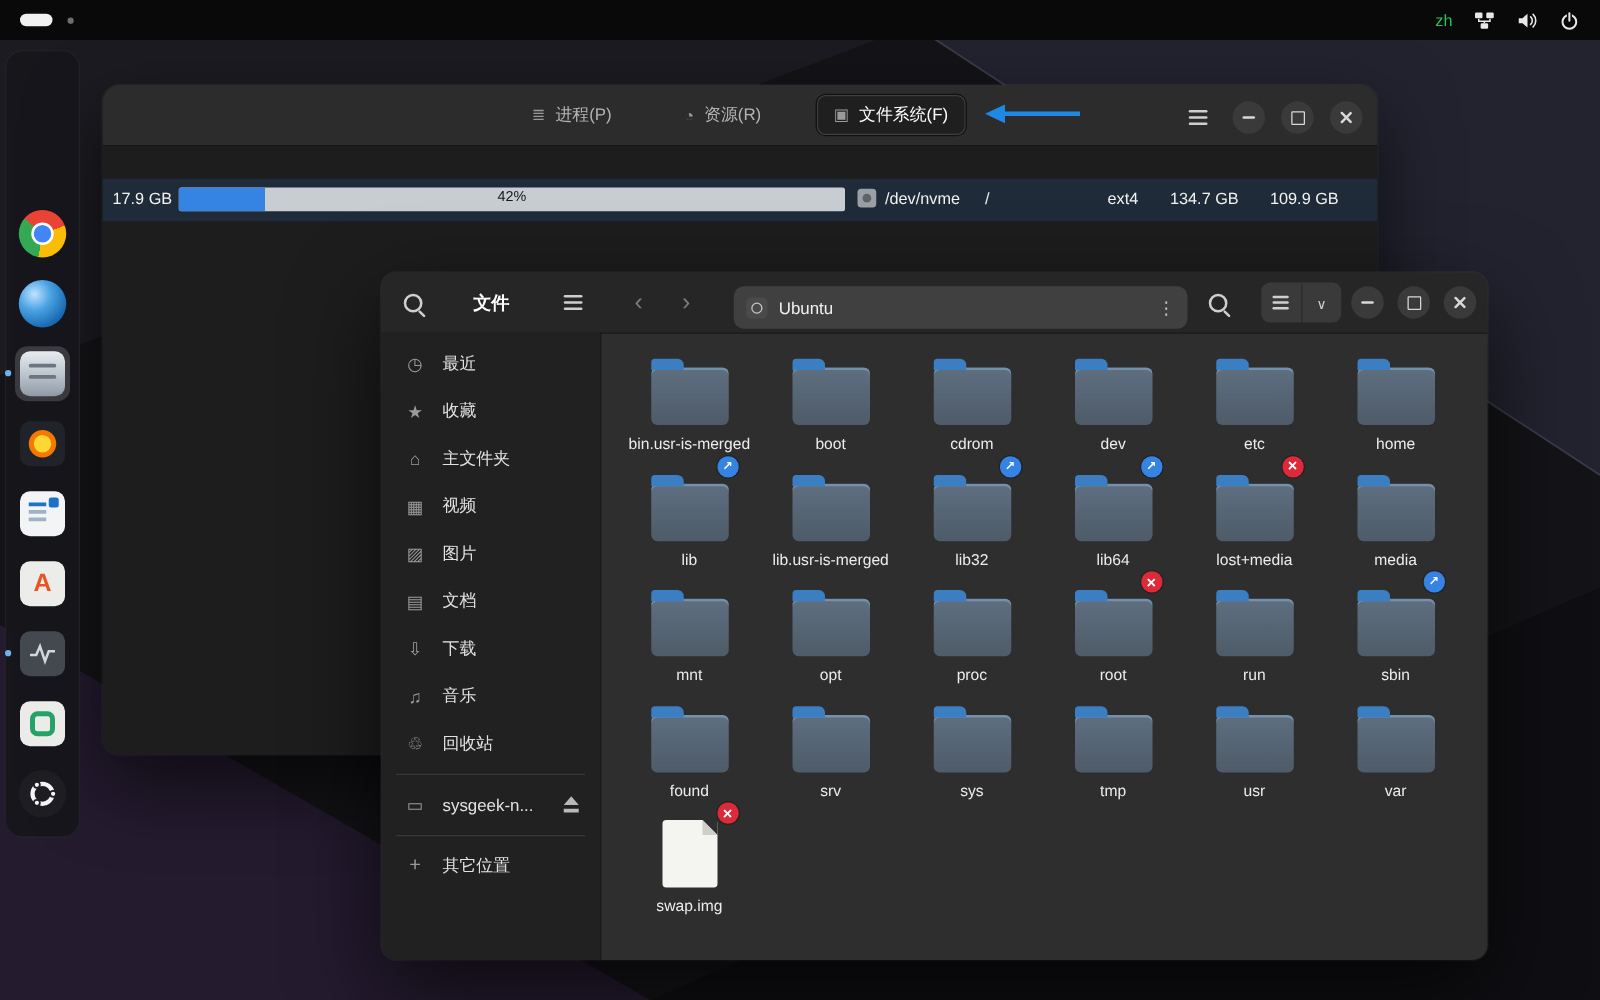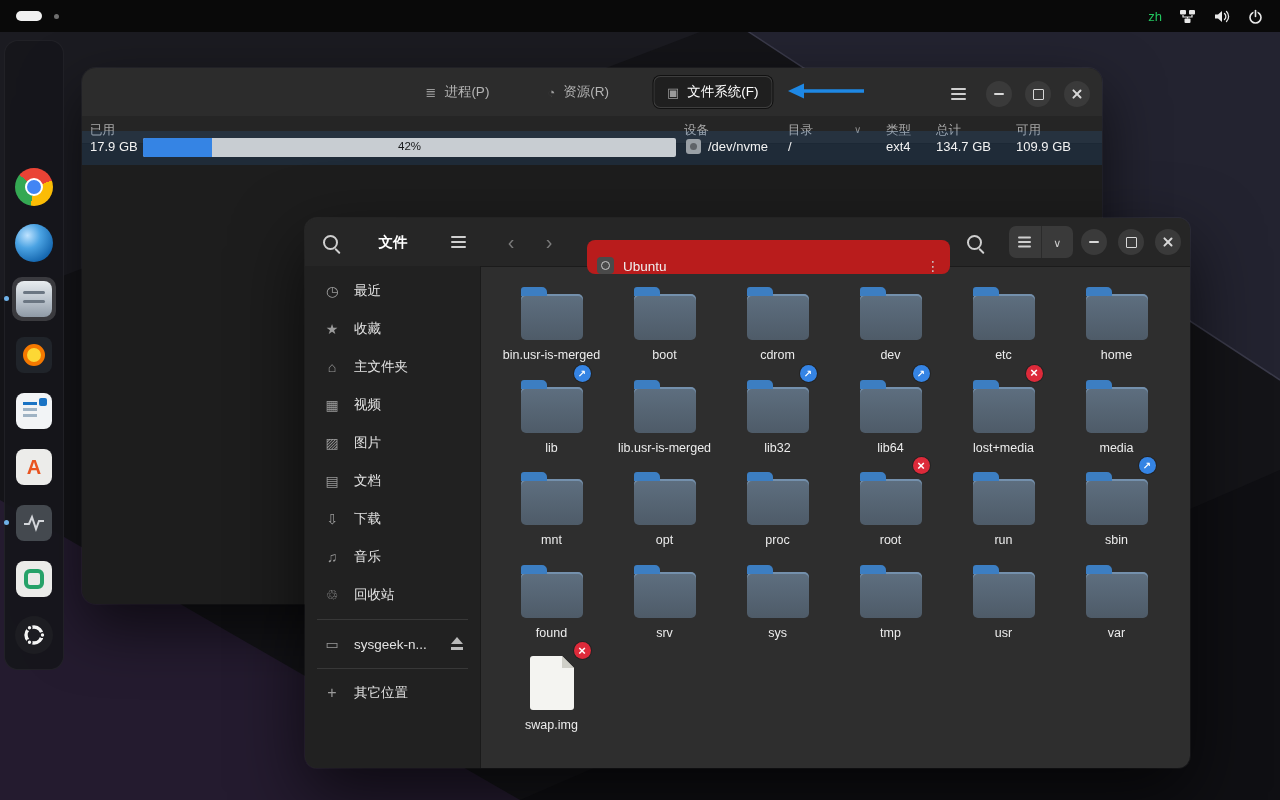--- a/index.html
+++ b/index.html
@@ -87,21 +87,21 @@
           box-shadow:0 0 0 1px #111,inset 0 0 0 1px #3e3e3e}
   .sm-tab .tico{font-size:13px;color:#9a9a9a}
   #sm-controls{position:absolute;right:12px;top:11px;display:flex;gap:13px;align-items:center}
   #sm-cols{position:absolute;top:48px;left:0;right:0;height:27px;background:#252525;
            border-bottom:1px solid #191919;font-size:12.5px;color:#a9a9a9}
   #sm-cols span{position:absolute;top:6px}
   .c-used{left:8px}.c-dev{left:602px}.c-dir{left:706px}
   .c-sort{left:772px;top:8px !important;font-size:10px;color:#8f8f8f}
   .c-sort::before{content:"\2228"}
   .c-type{left:804px}.c-total{left:854px}.c-avail{left:934px}
-  #sm-row{position:absolute;top:63px;left:0;right:0;height:34px;background:rgba(53,132,228,.14)}
+  #sm-row{position:absolute;top:75px;left:0;right:0;height:34px;background:rgba(53,132,228,.14)}
   #sm-row>span{position:absolute;top:8px;color:#f2f2f2}
   .r-used{left:8px}
   .r-bar{position:absolute;left:61px;top:7px;width:533px;height:19px;background:#c8cdd2;
          border-radius:2px;overflow:hidden}
   .r-fill{position:absolute;left:0;top:0;bottom:0;background:#3584e4}
   .r-pct{position:absolute;left:0;right:0;top:2px;text-align:center;font-size:11.5px;color:#17191b}
   .r-devicon{position:absolute;left:604px;top:9px;width:15px;height:15px;border-radius:3px;
          background:#9aa0a6}
   .r-devicon::after{content:"";position:absolute;left:4px;top:4px;width:7px;height:7px;
          border-radius:50%;background:#5f6368}
@@ -120,22 +120,22 @@
         align-items:center;justify-content:center}
   #f-search{left:8px}
   #f-title{position:absolute;left:0;top:0;width:176px;height:48px;display:flex;align-items:center;
         justify-content:center;font-weight:bold;font-size:14.5px;color:#fff;pointer-events:none}
   #f-sbmenu{left:136px}
   .navbtn{position:absolute;top:10px;width:28px;height:28px;display:flex;align-items:center;
         justify-content:center;color:#7c7c7c;font-size:20px}
   #f-back{left:192px}#f-fwd{left:230px}
   .chev-l::before{content:"\2039"}
   .chev-r::before{content:"\203A"}
-  #f-path{position:absolute;left:282px;top:22px;width:363px;height:34px;background:#b91c1c;
-        border-radius:8px;display:flex;align-items:flex-end;gap:9px;padding:0 10px;box-sizing:border-box}
+  #f-path{position:absolute;left:282px;top:11px;width:363px;height:34px;background:#404040;
+        border-radius:8px;display:flex;align-items:center;gap:9px;padding:0 10px;box-sizing:border-box}
   .loc-ic{width:17px;height:17px;border-radius:4px;background:#4a4a4a;position:relative;flex:none}
   .loc-ic::after{content:"";position:absolute;inset:4px;border:1.5px solid #c9c9c9;border-radius:50%}
   #f-loc{flex:1;font-size:13.5px;color:#f0f0f0}
   .kebab::before{content:"\22EE";color:#c9c9c9;font-size:14px}
   #f-searchdir{left:652px}
   #f-view{position:absolute;left:704px;top:8px;width:64px;height:32px;background:#3a3a3a;
         border-radius:7px;display:flex}
   #f-view .half{flex:1;display:flex;align-items:center;justify-content:center}
   #f-view .half+.half{border-left:1px solid #2b2b2b}
   .chev-d::before{content:"\2228";font-size:11px;color:#cfcfcf}
@@ -301,29 +301,20 @@
         </div>
       <div class="circ">
           <span class="g-max"></span>
         </div>
       <div class="circ">
           <span class="g-close"></span>
         </div>
     </div>
   </div>
 
-  <div id="sm-cols">
-    <span class="c-used">已用</span>
-    <span class="c-dev">设备</span>
-    <span class="c-dir">目录</span>
-    <span class="c-sort"></span>
-    <span class="c-type">类型</span>
-    <span class="c-total">总计</span>
-    <span class="c-avail">可用</span>
-  </div>
 
   <div id="sm-row">
     <span class="r-used">17.9 GB</span>
     <div class="r-bar">
       <div class="r-fill" style="width: 13%;"></div>
       <div class="r-pct">42%</div>
     </div>
     <span class="r-devicon"></span>
     <span class="r-dev">/dev/nvme</span>
     <span class="r-dir">/</span>

